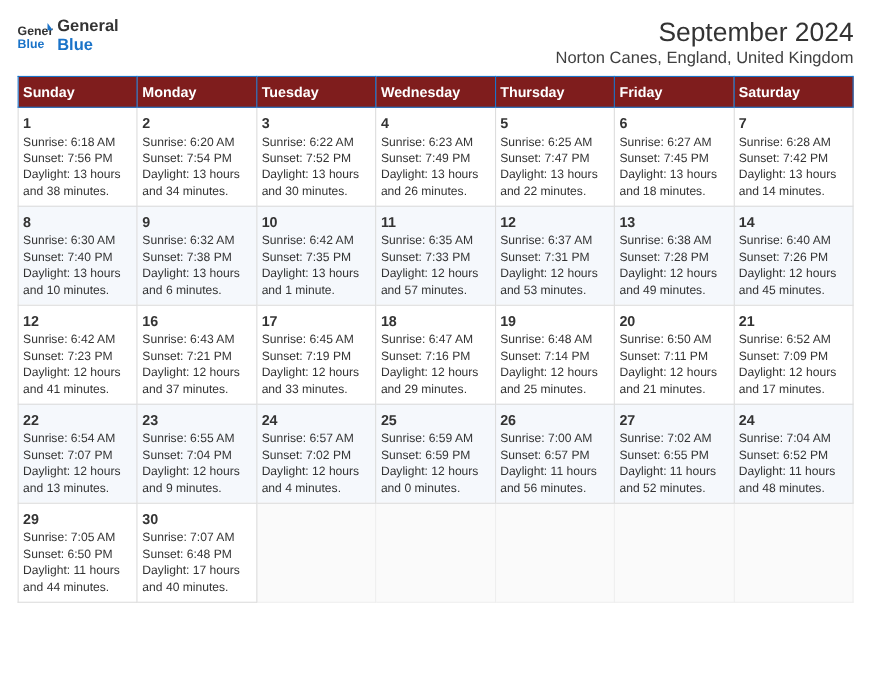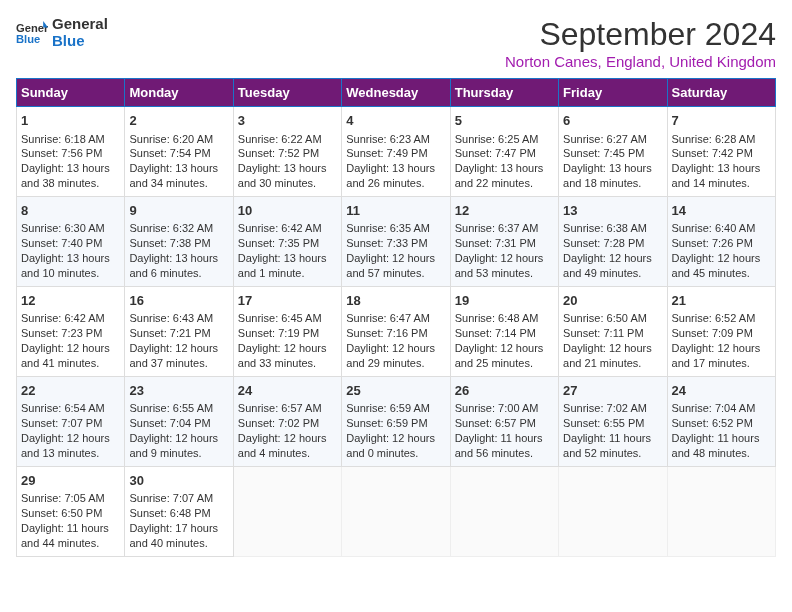--- a/index.html
+++ b/index.html
@@ -22,35 +22,35 @@
       gap: 4px;
     }
     .logo-icon {
       width: 32px;
       height: 28px;
     }
     .title-block {
       text-align: right;
     }
     .calendar-title {
-      font-size: 32px;
+      font-size: 24px;
       font-weight: normal;
       color: #333;
     }
     .calendar-subtitle {
       font-size: 15px;
-      color: #a21caf;
+      color: #404040;
     }
     table {
       width: 100%;
       border-collapse: collapse;
       font-size: 11px;
     }
     thead th {
-      background: #701a75;
+      background: #7f1d1d;
       color: #fff;
       padding: 6px 4px;
       font-size: 13px;
       font-weight: bold;
       text-align: left;
       border: 1px solid #1a73c8;
     }
     tbody td {
       vertical-align: top;
       padding: 5px 4px;

